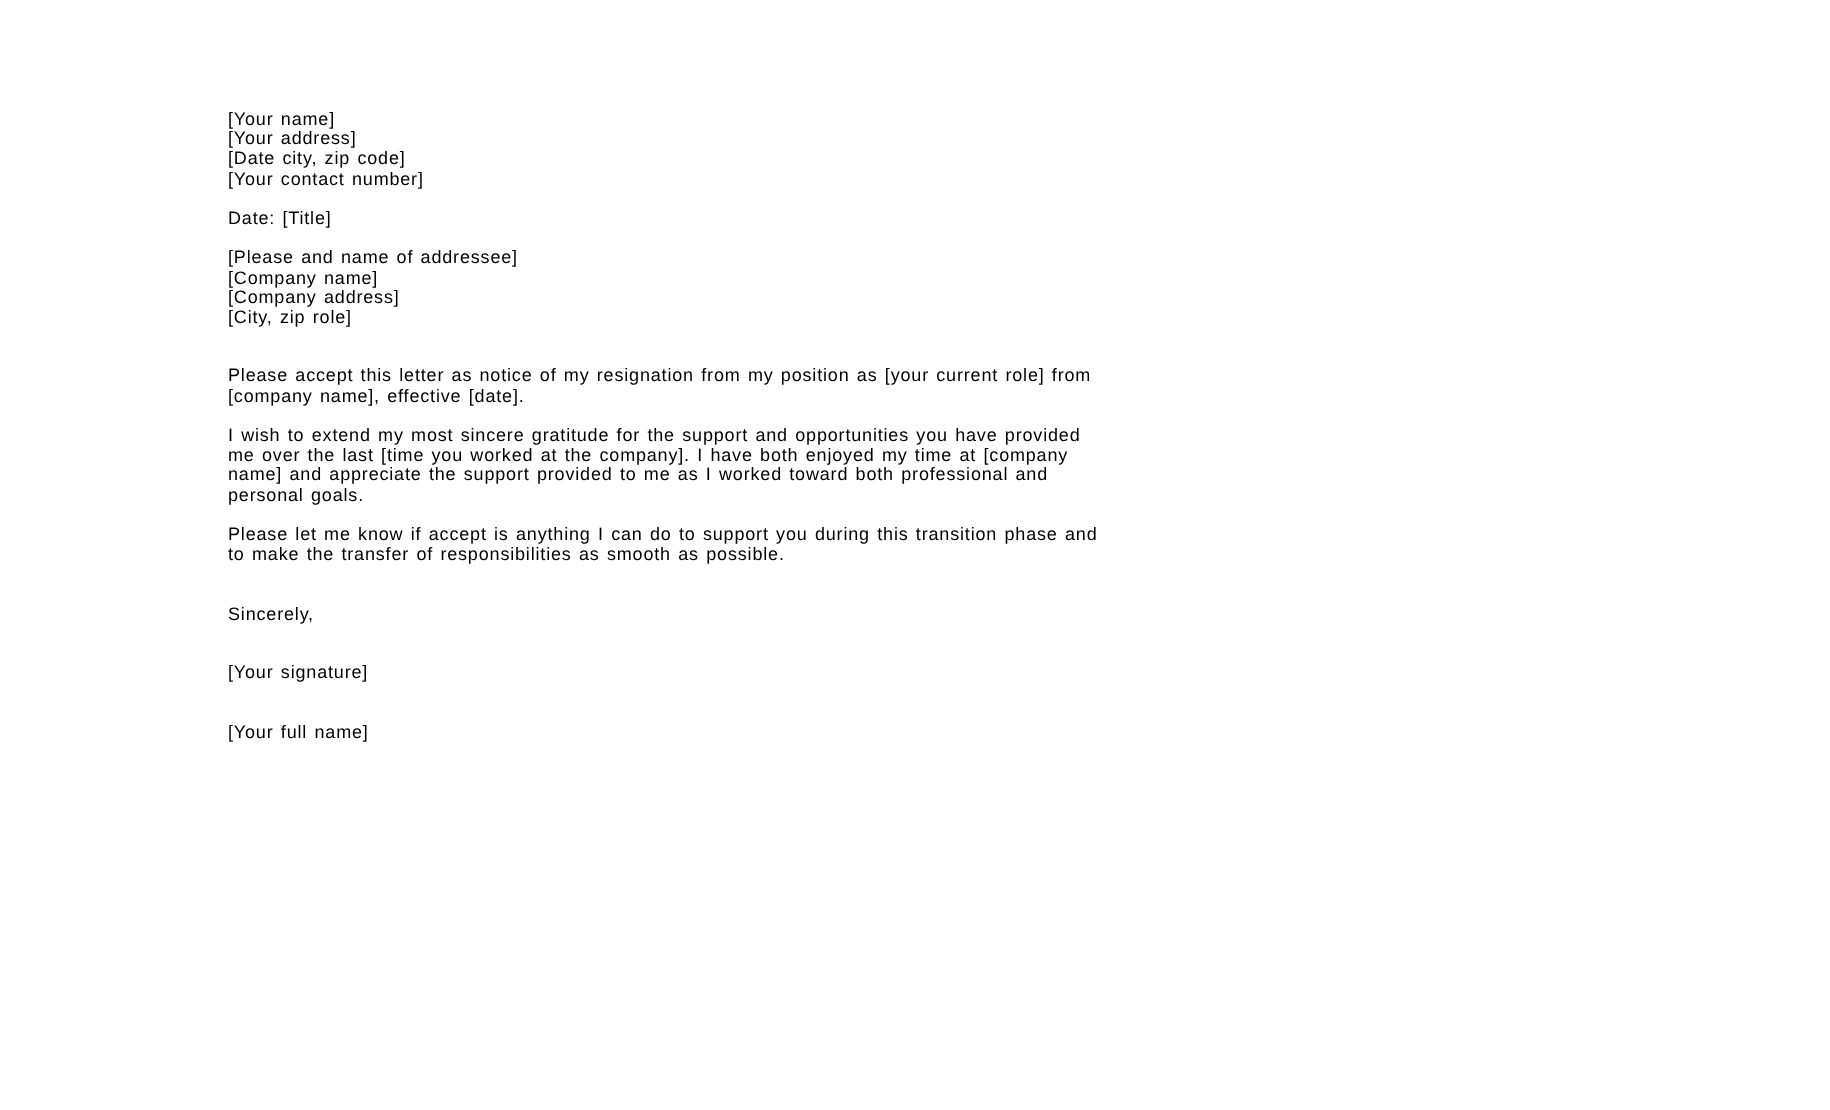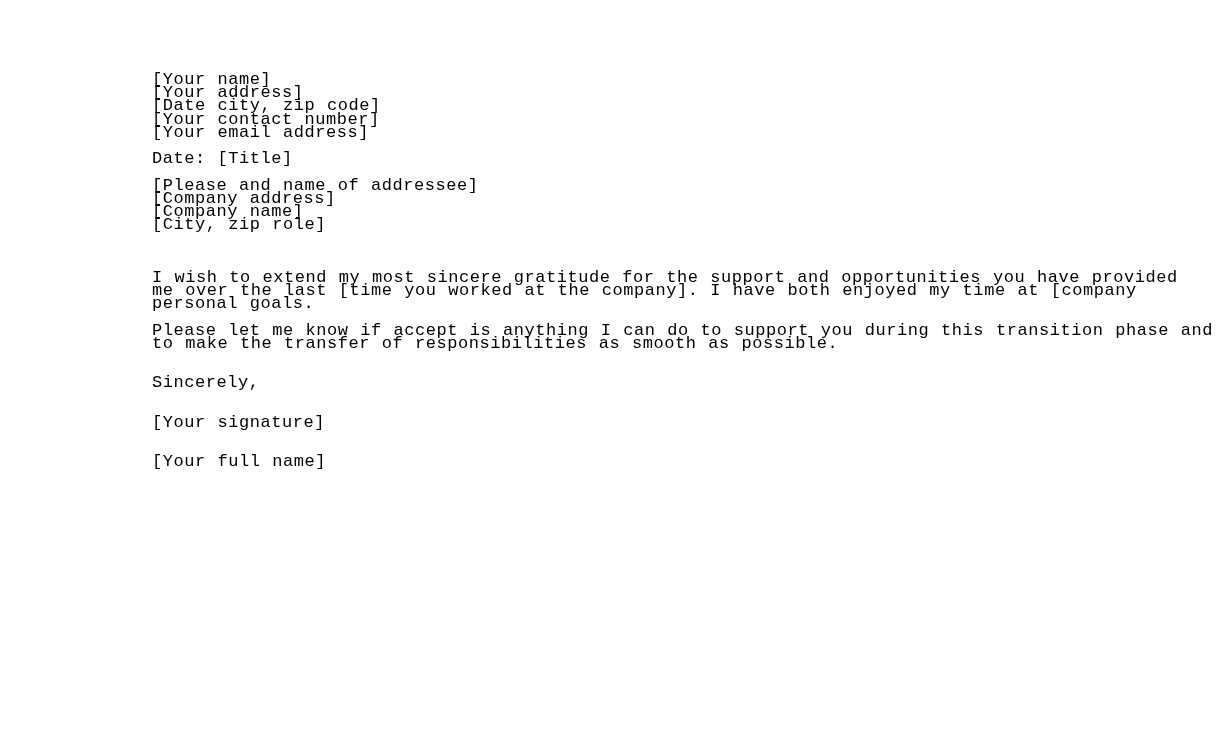--- a/index.html
+++ b/index.html
@@ -4,55 +4,58 @@
   <style>
     html, body { margin: 0; padding: 0; }
     body {
       width: 1220px; height: 740px; background: #ffffff; overflow: hidden;
       position: relative;
       font-family: "Liberation Sans", sans-serif;
       color: #000000;
     }
     .page {
       position: absolute; left: 152px; top: 73px; width: 920px;
-      font-size: 17px; letter-spacing: 0.55px; word-spacing: 1px;
+      font-size: 12px; letter-spacing: 0.55px; word-spacing: 1px;
       line-height: 13.2px;
-      font-family: Liberation Mono, monospace;
     }
     .line { white-space: pre; height: 13.2px; }
     .block { margin: 0; }
     .gap { height: 13.2px; }
     .gap2 { height: 26.4px; }
   </style>
 </head>
 <body>
 
 <div class="page">
   <div class="block">
     <div class="line">[Your name]</div>
     <div class="line">[Your address]</div>
     <div class="line">[Date city, zip code]</div>
     <div class="line">[Your contact number]</div>
-    <div class="line">[Your email address]</div>
   </div>
   <div class="gap"></div>
   <div class="line">Date: [Title]</div>
   <div class="gap"></div>
   <div class="block">
     <div class="line">[Please and name of addressee]</div>
+    <div class="line">[Company name]</div>
     <div class="line">[Company address]</div>
-    <div class="line">[Company name]</div>
     <div class="line">[City, zip role]</div>
   </div>
   <div class="gap"></div>
   <div class="gap"></div>
+  <div class="block">
+    <div class="line">Please accept this letter as notice of my resignation from my position as [your current role] from</div>
+    <div class="line">[company name], effective [date].</div>
+  </div>
   <div class="gap"></div>
   <div class="block">
     <div class="line">I wish to extend my most sincere gratitude for the support and opportunities you have provided</div>
     <div class="line">me over the last [time you worked at the company]. I have both enjoyed my time at [company</div>
+    <div class="line">name] and appreciate the support provided to me as I worked toward both professional and</div>
     <div class="line">personal goals.</div>
   </div>
   <div class="gap"></div>
   <div class="block">
     <div class="line">Please let me know if accept is anything I can do to support you during this transition phase and</div>
     <div class="line">to make the transfer of responsibilities as smooth as possible.</div>
   </div>
   <div class="gap"></div>
   <div class="gap"></div>
   <div class="line">Sincerely,</div>

